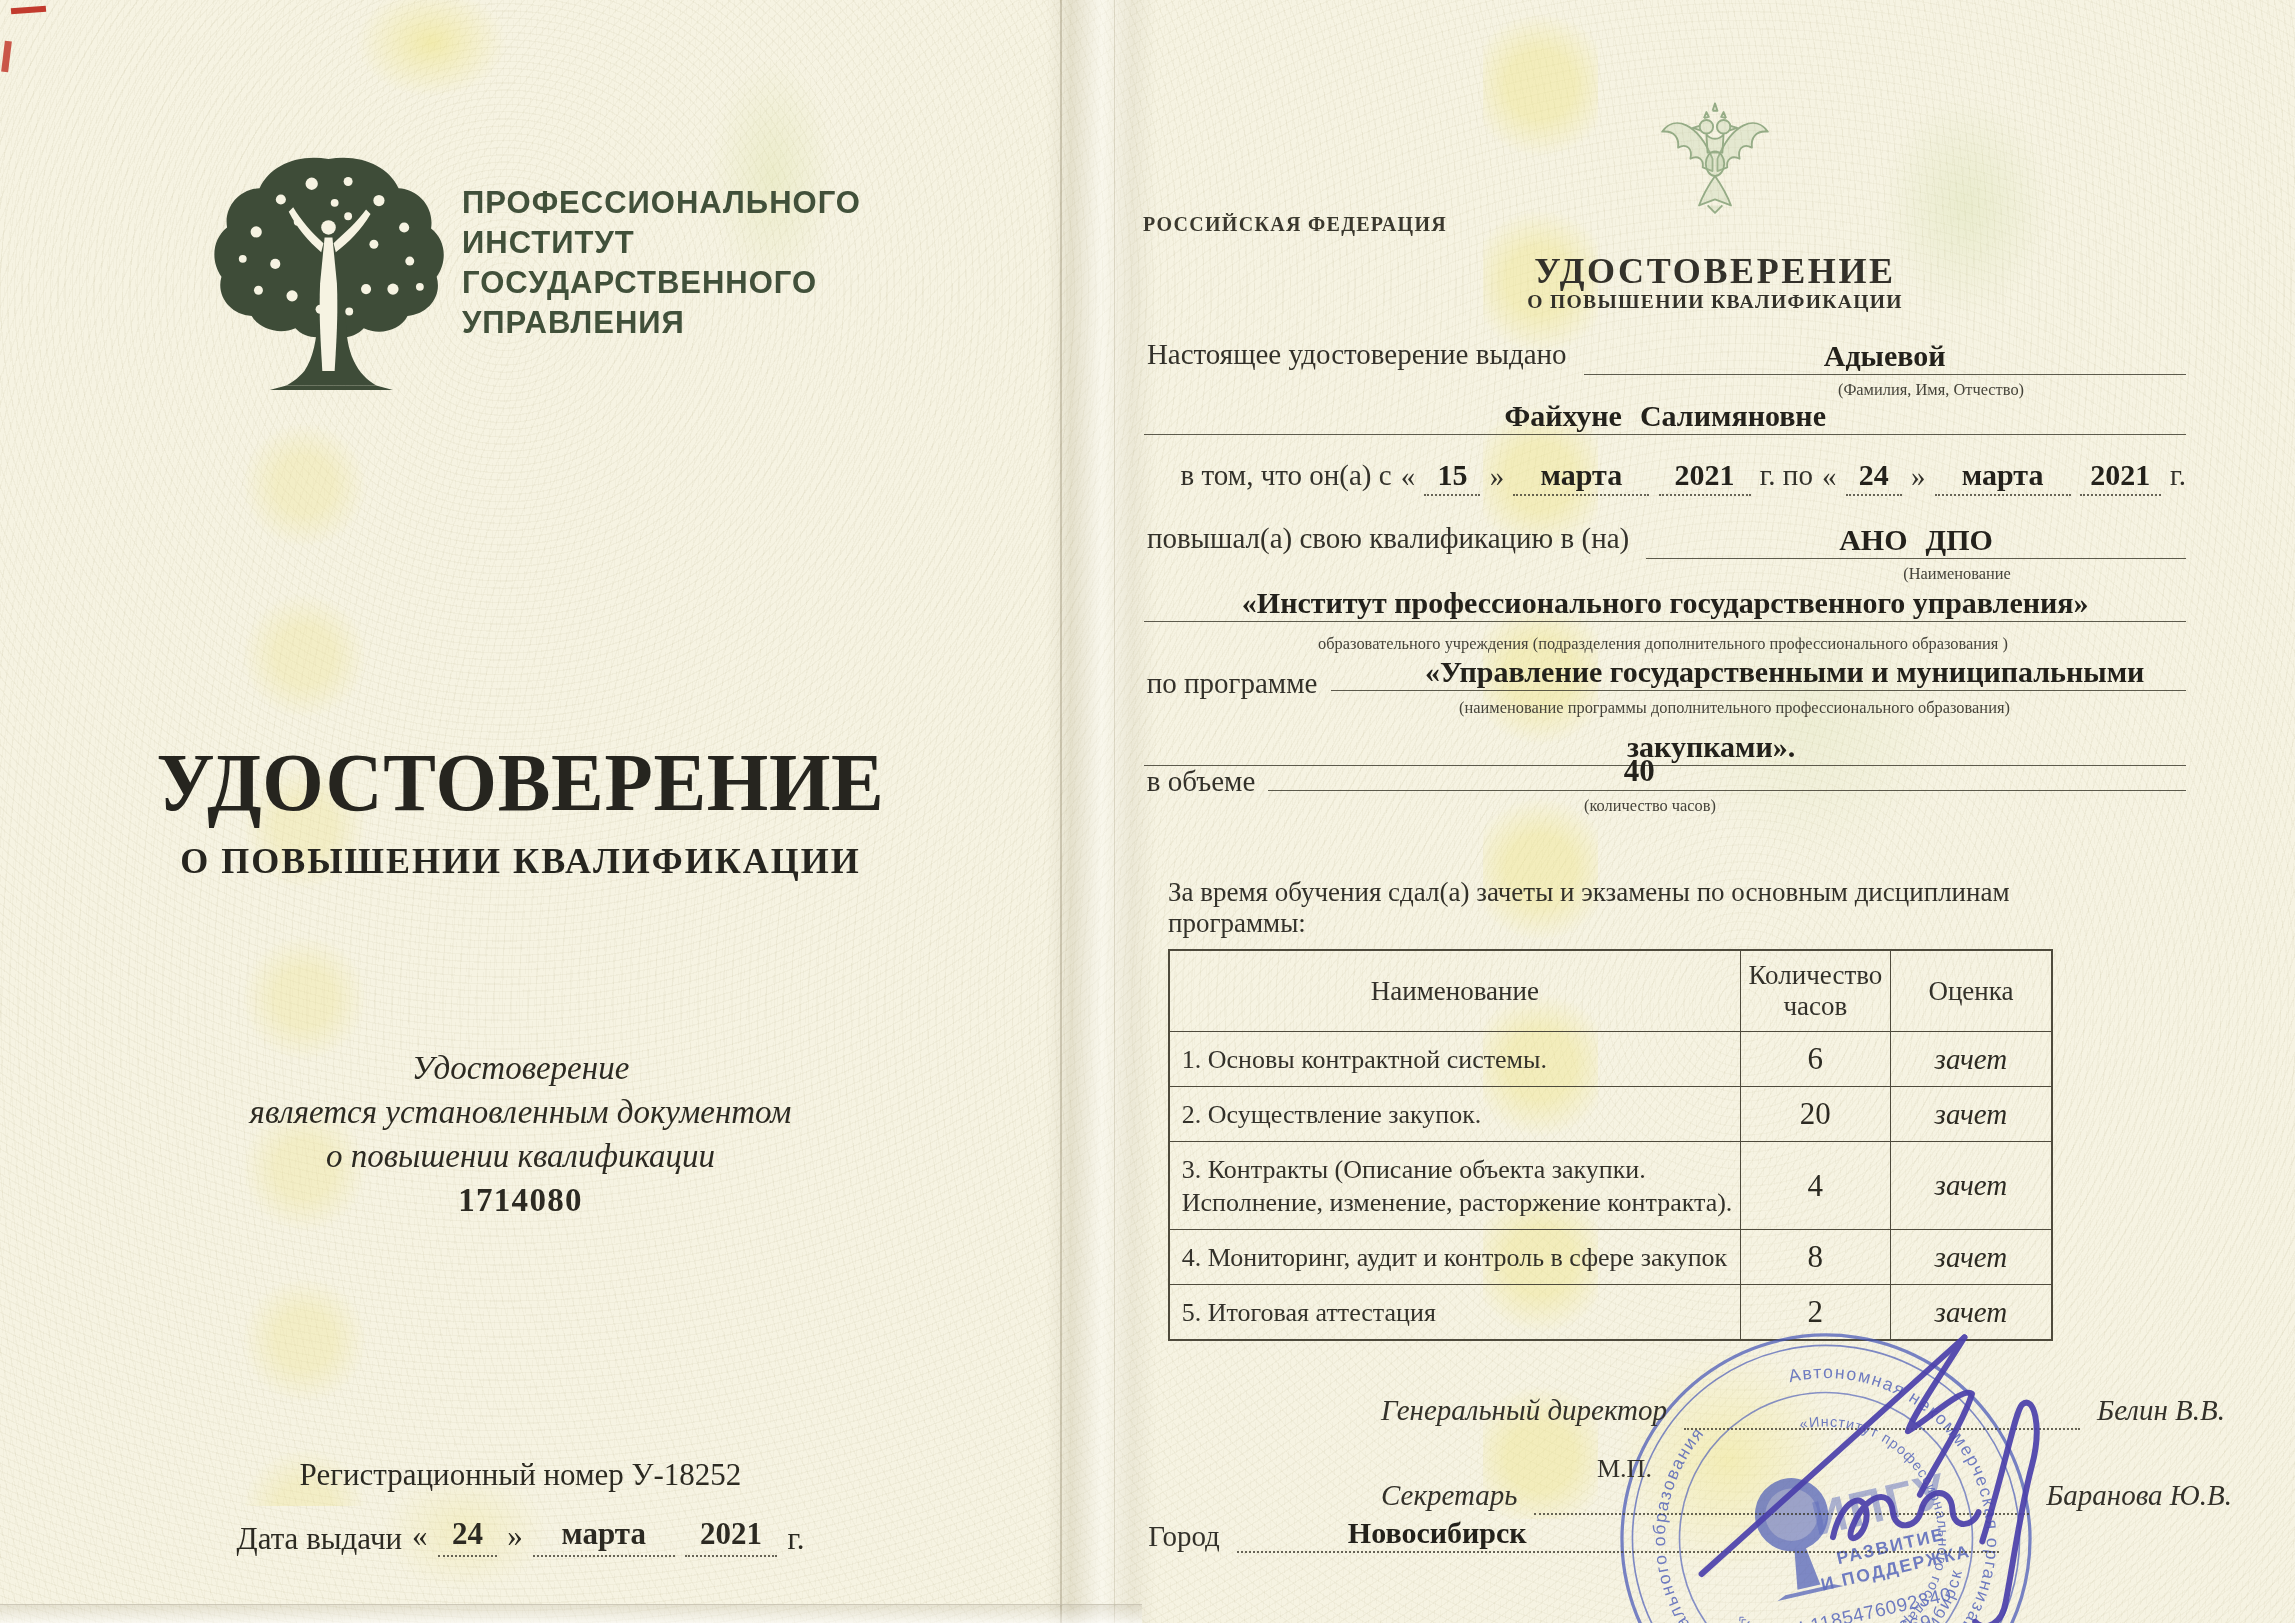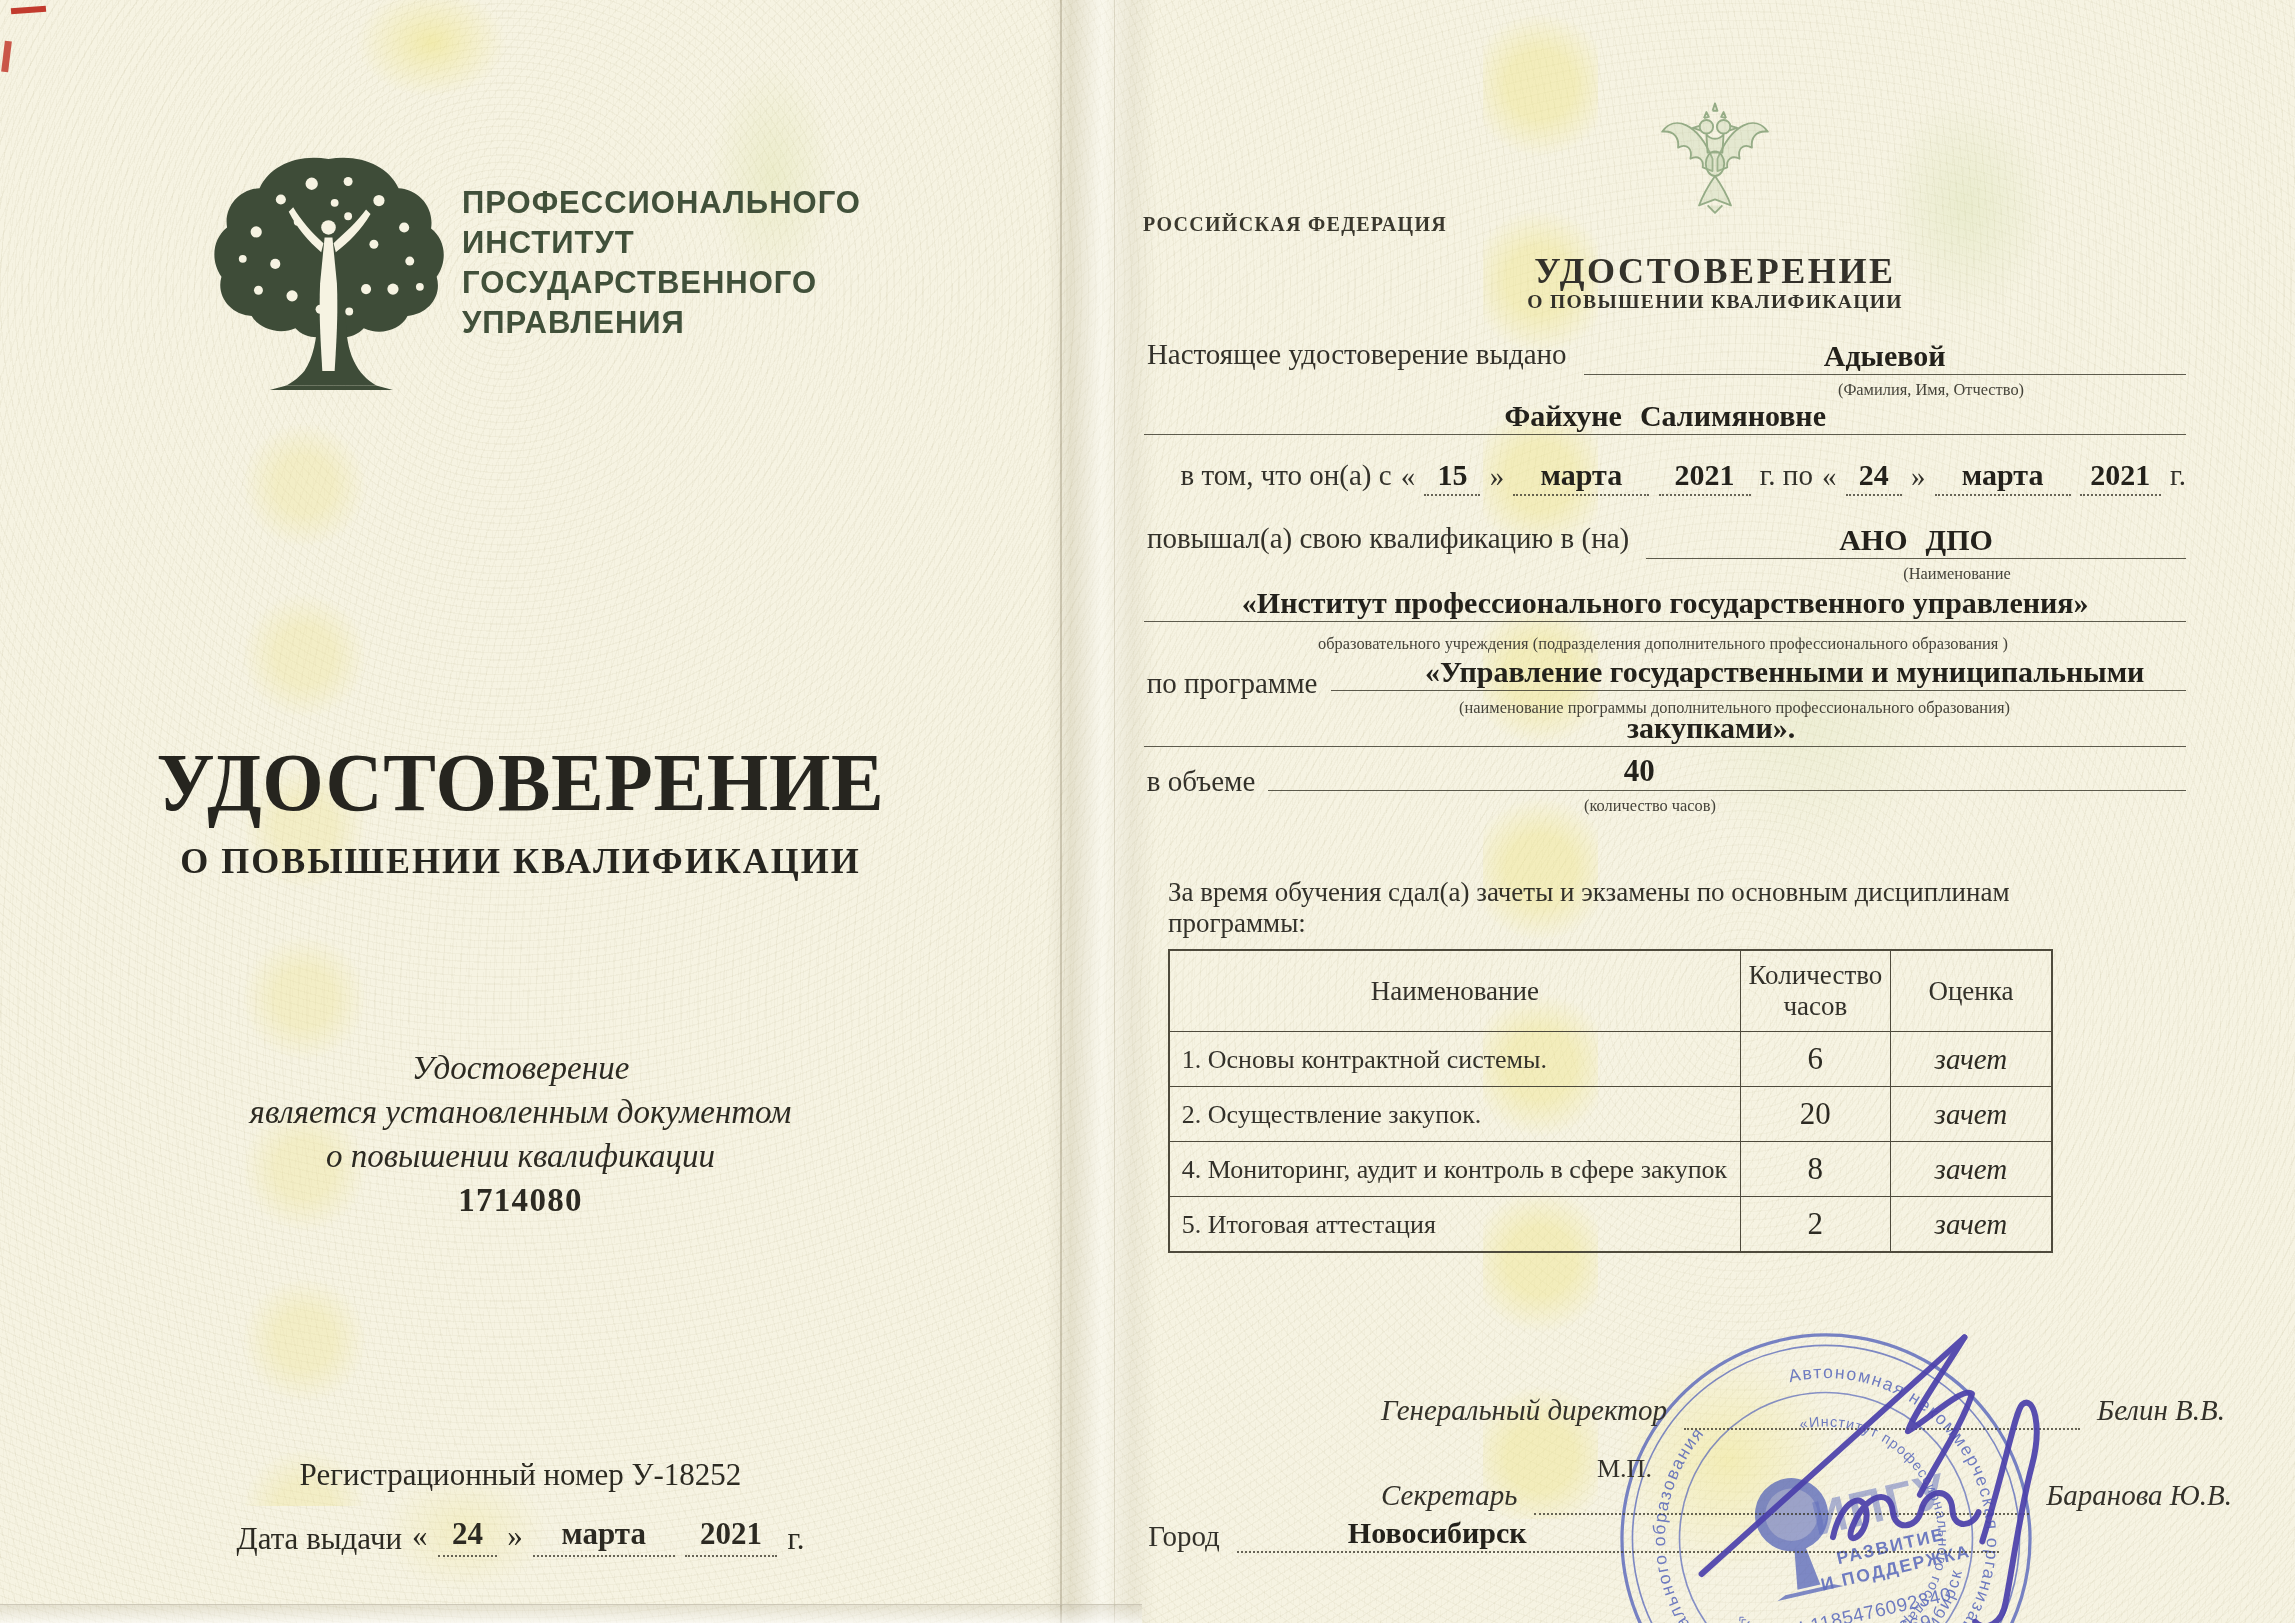--- a/index.html
+++ b/index.html
@@ -219,21 +219,21 @@
       <span class="blank grow"><b>«Институт профессионального государственного управления»</b></span>
     </div>
     <div class="cap" style="left:118px;top:634px;width:812px;">образовательного учреждения (подразделения дополнительного профессионального образования )</div>
 
     <div style="position:absolute;left:5.2px;top:655px;width:1042px;height:42px;">
       <span class="lbl" style="position:absolute;left:2.6px;bottom:-2.6px;font-size:29px;color:#33312a;">по программе</span>
       <div class="blank" style="margin-left:187px;"><b style="position:relative;left:26px;font-size:30px;">«Управление государственными и муниципальными</b></div>
     </div>
     <div class="cap" style="left:275px;top:698px;width:641px;">(наименование программы дополнительного профессионального образования)</div>
 
-    <div class="fline" style="left:5.2px;top:711px;width:1042px;">
+    <div class="fline" style="left:5.2px;top:730px;width:1042px;">
       <span class="blank grow"><b style="position:relative;left:46px;">закупками».</b></span>
     </div>
 
     <div style="position:absolute;left:5.2px;top:753px;width:1042px;height:41px;">
       <span class="lbl" style="position:absolute;left:2.6px;bottom:-3.9px;font-size:29px;color:#33312a;">в объеме</span>
       <div class="blank" style="margin-left:124px;"><b style="position:relative;left:-88px;font-size:31px;">40</b></div>
     </div>
     <div class="cap" style="left:367px;top:796px;width:288px;">(количество часов)</div>
 
     <div class="intro">За время обучения сдал(а) зачеты и экзамены по основным дисциплинам программы:</div>
@@ -251,20 +251,25 @@
         <th class="h">Оценка</th>
       </tr>
       <tr>
         <td class="n">1. Основы контрактной системы.</td>
         <td class="hrs">6</td>
         <td class="g">зачет</td>
       </tr>
       <tr>
         <td class="n">2. Осуществление закупок.</td>
         <td class="hrs">20</td>
+        <td class="g">зачет</td>
+      </tr>
+      <tr>
+        <td class="n">3. Контракты (Описание объекта закупки. Исполнение, изменение, расторжение контракта).</td>
+        <td class="hrs">4</td>
         <td class="g">зачет</td>
       </tr>
       <tr>
         <td class="n">4. Мониторинг, аудит и контроль в сфере закупок</td>
         <td class="hrs">8</td>
         <td class="g">зачет</td>
       </tr>
       <tr>
         <td class="n">5. Итоговая аттестация</td>
         <td class="hrs">2</td>

